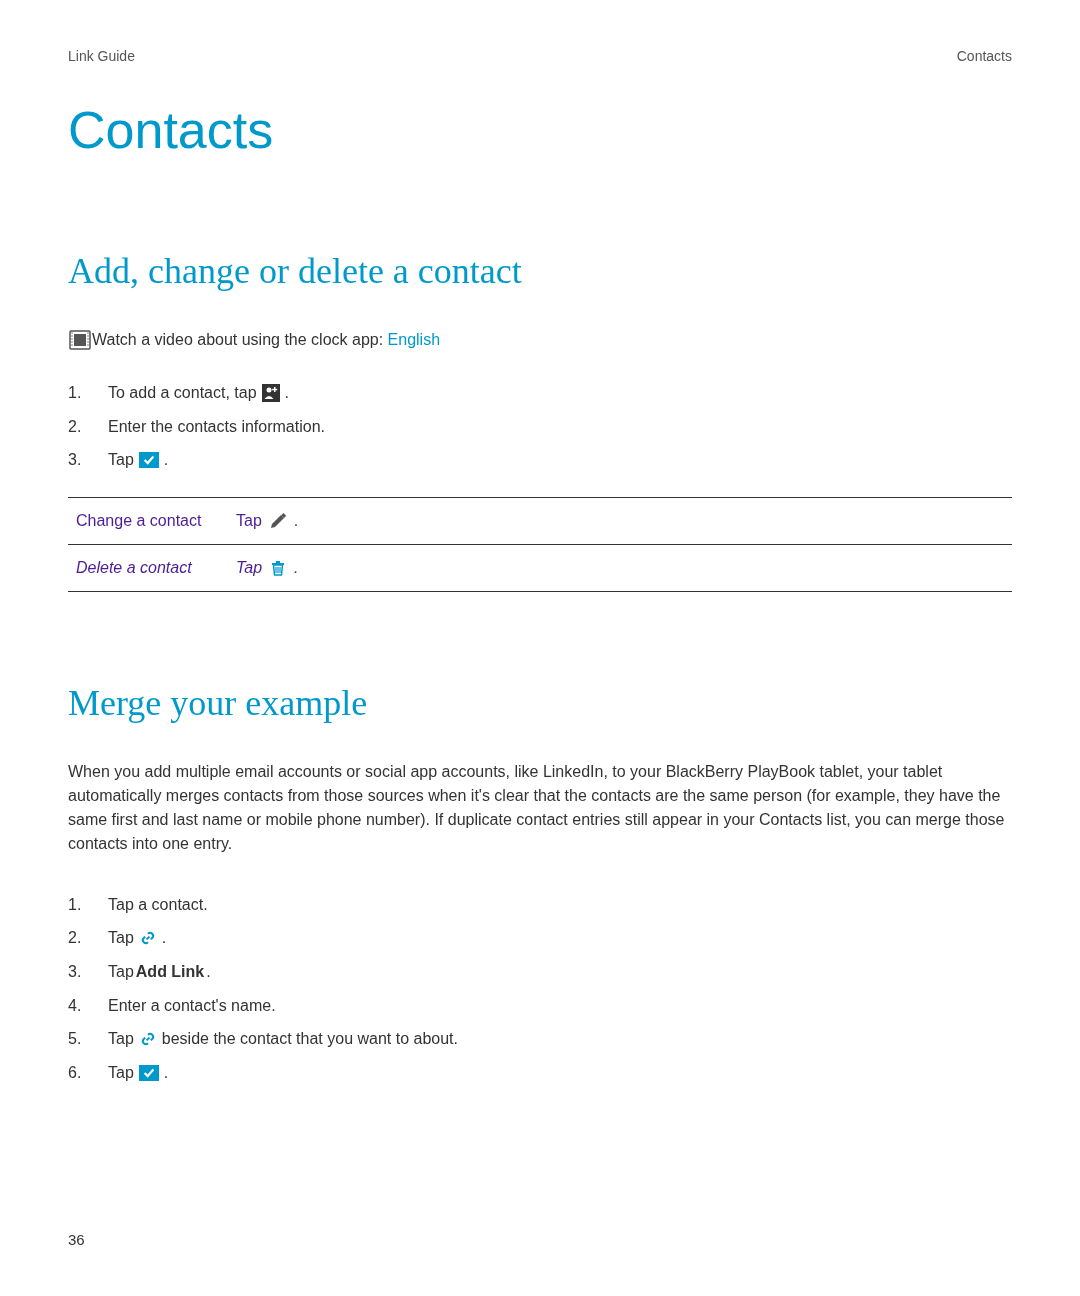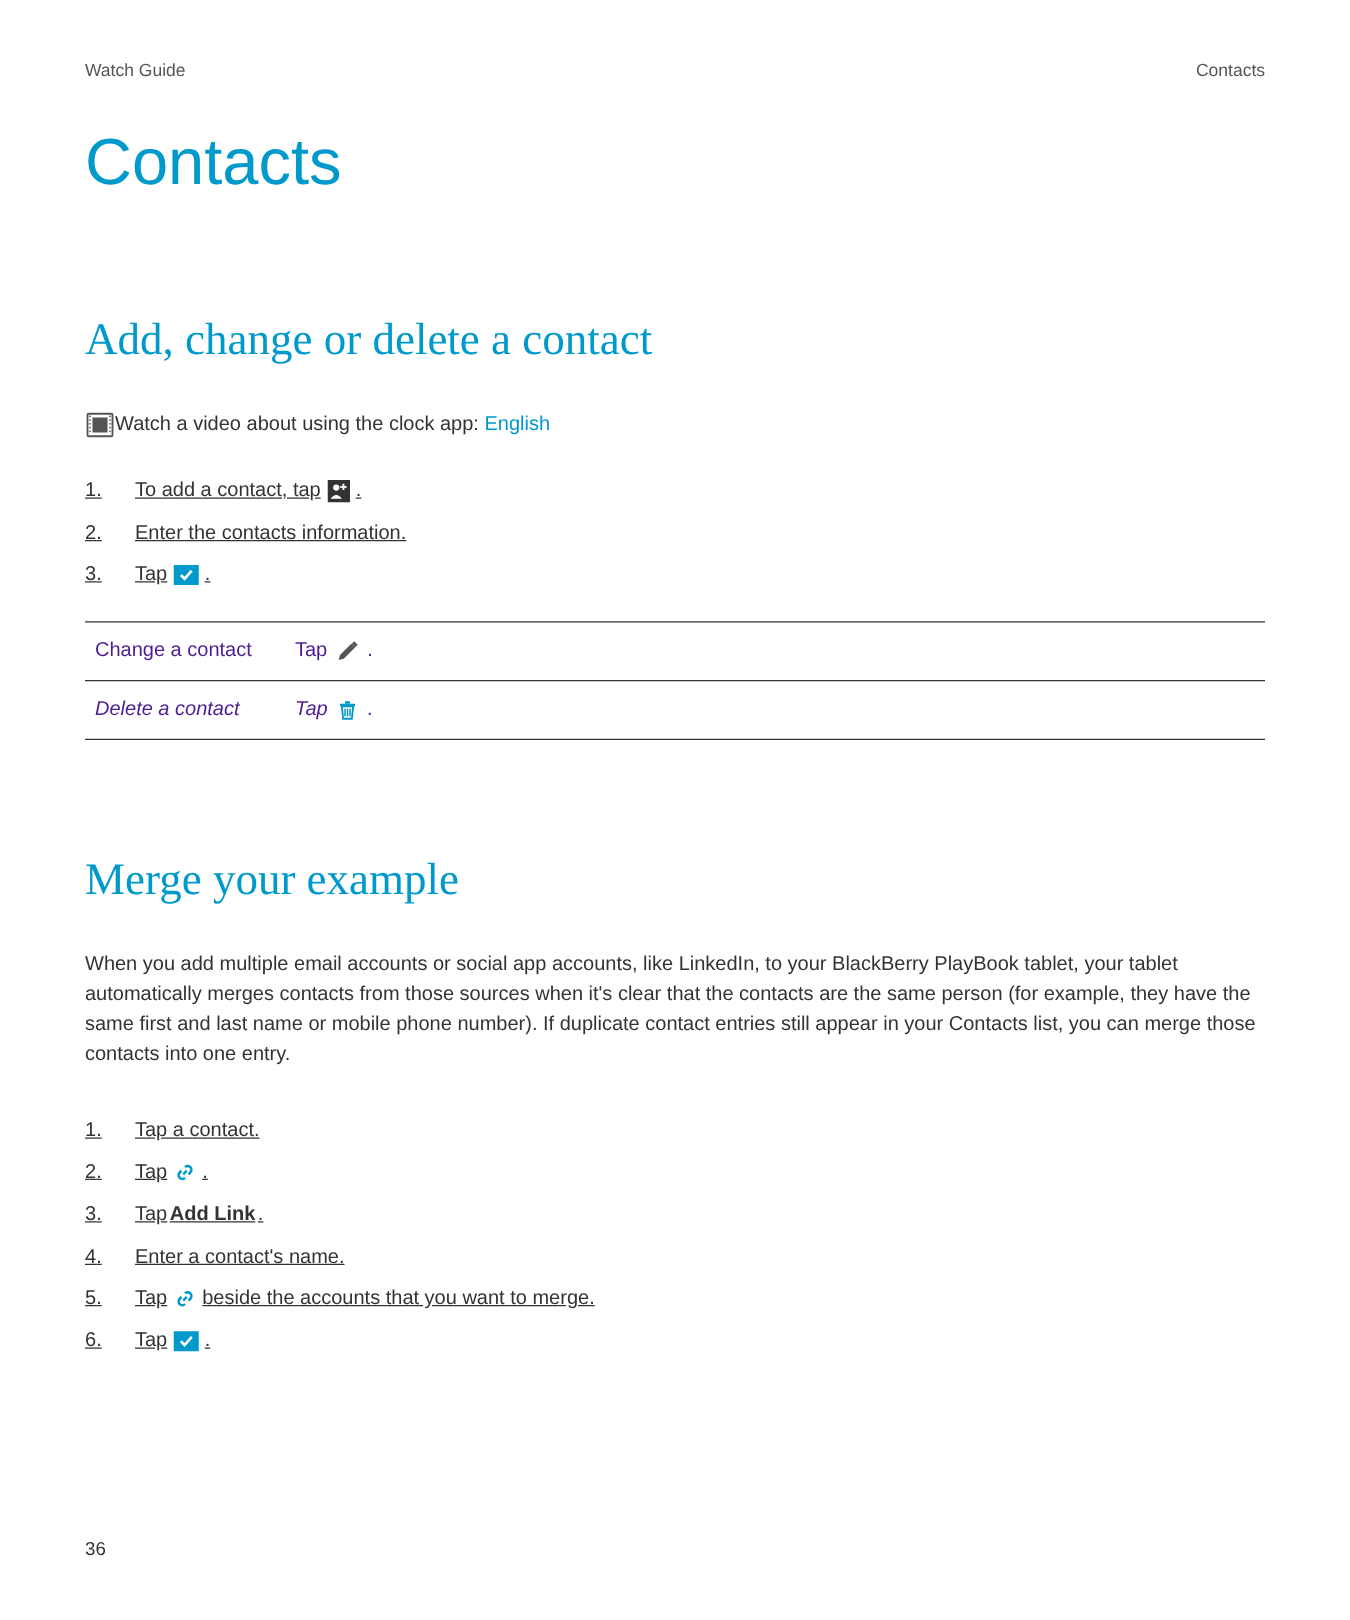--- a/index.html
+++ b/index.html
@@ -60,21 +60,20 @@
     }
     ol.numbered > li {
       counter-increment: item;
       display: flex;
       align-items: center;
       gap: 18px;
       font-size: 16px;
       color: #333333;
       margin-bottom: 8px;
       line-height: 1.6;
-      text-decoration: underline;
     }
     ol.numbered > li::before {
       content: counter(item) ".";
       min-width: 22px;
       font-size: 16px;
       color: #333333;
     }
     .action-table {
       width: 100%;
       border-collapse: collapse;
@@ -139,21 +138,21 @@
     .cell-content {
       display: flex;
       align-items: center;
       gap: 4px;
     }
   </style>
 </head>
 <body>
 
 <div class="header-row">
-  <span>Watch Guide</span>
+  <span>Link Guide</span>
   <span>Contacts</span>
 </div>
 
 <h1>Contacts</h1>
 
 <h2>Add, change or delete a contact</h2>
 
 <div class="video-row">
   <span class="video-icon">
     <svg viewBox="0 0 24 24" width="24" height="24">
@@ -281,21 +280,21 @@
   <li>
     <span class="li-content">
       <span>Tap </span>
       <span class="icon-inline">
         <svg viewBox="0 0 18 18" width="18" height="18">
           <path d="M 6 12 A 3 3 0 0 1 6 6 L 8 6" fill="none" stroke="#0099cc" stroke-width="2" transform="rotate(-45 9 9)"></path>
           <path d="M 12 6 A 3 3 0 0 1 12 12 L 10 12" fill="none" stroke="#0099cc" stroke-width="2" transform="rotate(-45 9 9)"></path>
           <line x1="7" y1="9" x2="11" y2="9" stroke="#0099cc" stroke-width="2" transform="rotate(-45 9 9)"></line>
         </svg>
       </span>
-      <span> beside the accounts that you want to merge.</span>
+      <span> beside the contact that you want to about.</span>
     </span>
   </li>
   <li>
     <span class="li-content">
       <span>Tap </span>
       <span class="icon-check">
         <svg viewBox="0 0 16 16" width="14" height="14">
           <path d="M 3 8 L 6.5 11.5 L 13 4" fill="none" stroke="#fff" stroke-width="2.5"></path>
         </svg>
       </span>

